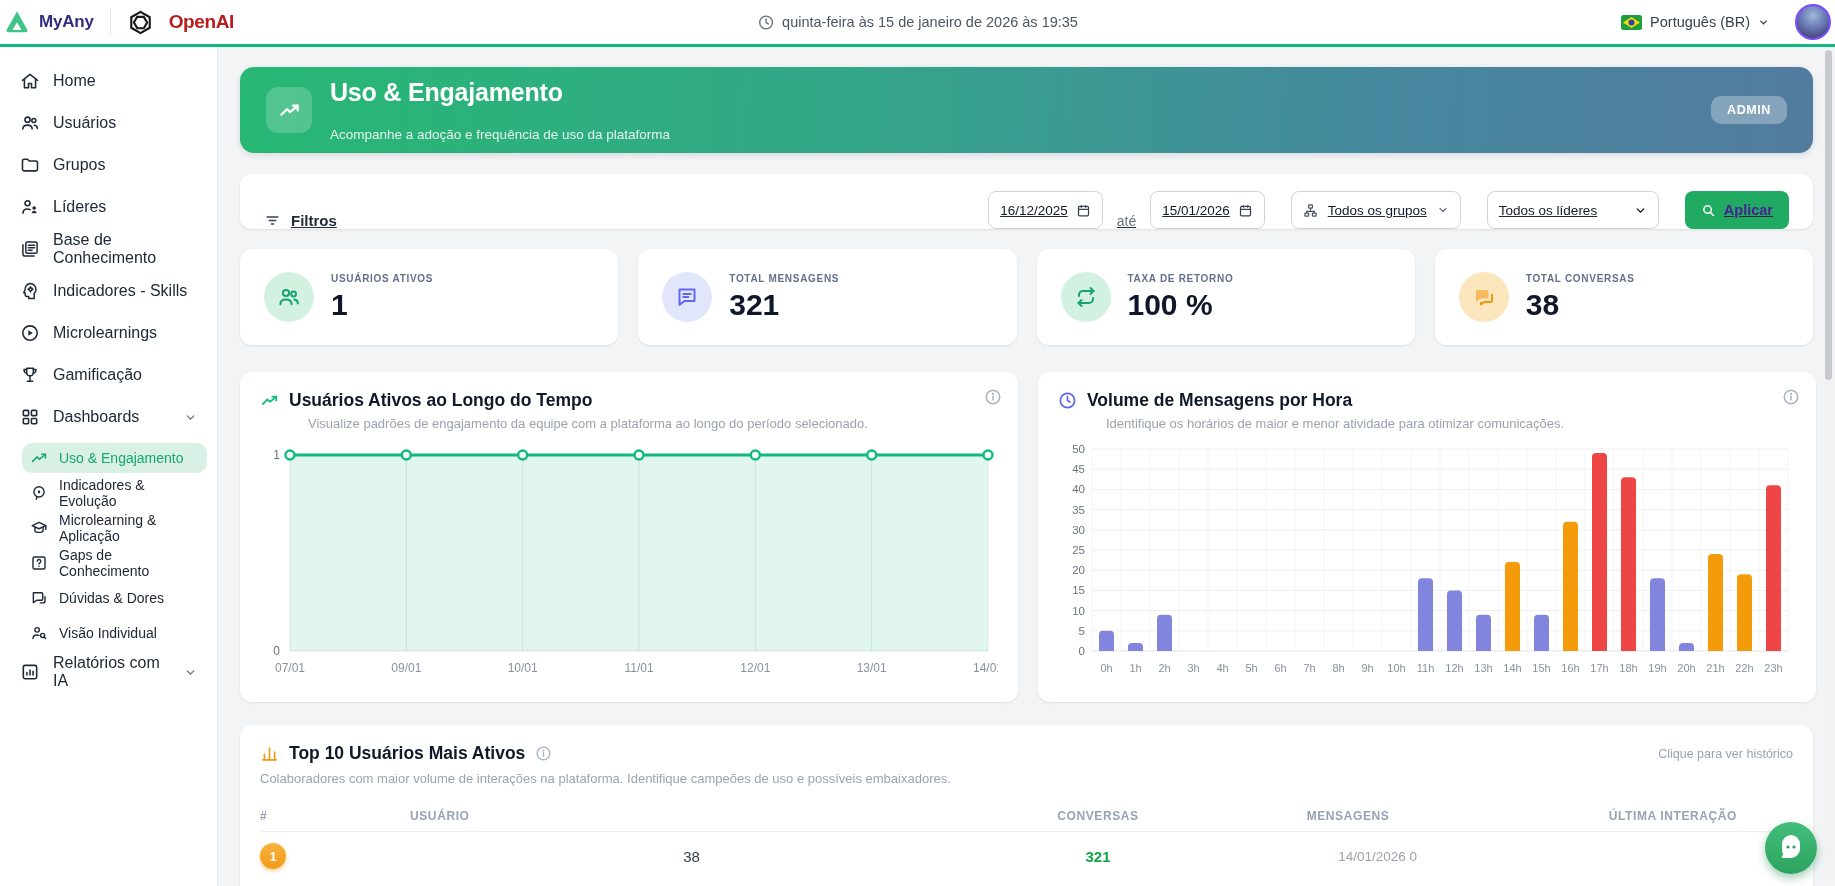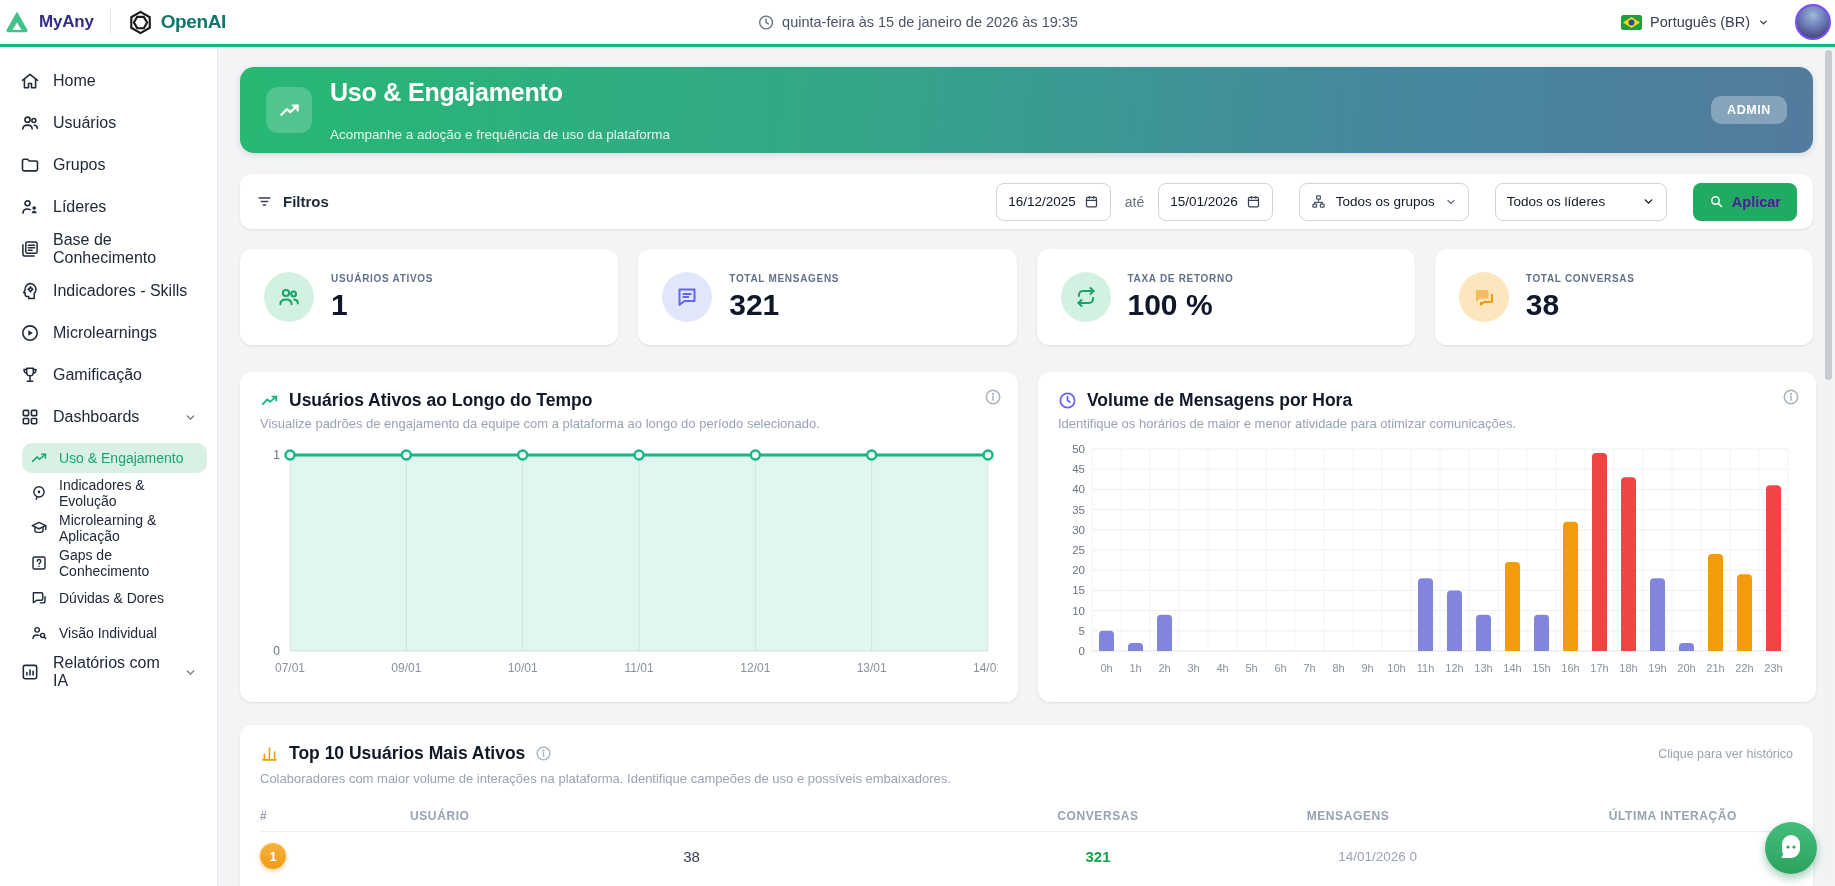--- a/index.html
+++ b/index.html
@@ -6,21 +6,21 @@
   html,body { width:1835px; height:886px; overflow:hidden; }
   body { font-family:"Liberation Sans", sans-serif; background:#f3f4f6; color:#1f2937; position:relative; }
 
   
   .topbar { height:47px; background:#fff; border-bottom:3px solid #10b981;
             display:flex; align-items:center; padding:0 4px; position:relative; z-index:6; }
   .brand { display:flex; align-items:center; gap:9px; }
   .brand-name { font-size:17px; font-weight:800; color:#312e81; letter-spacing:-.2px; }
   .brand-divider { width:1px; height:26px; background:#e5e7eb; margin:0 16px; }
   .brand2 { display:flex; align-items:center; gap:7px; }
-  .brand2-name { font-size:19px; font-weight:700; color:#0f766e; letter-spacing:-.4px; }
+  .brand2-name { font-size:19px; font-weight:700; color:#b91c1c; letter-spacing:-.4px;margin-left:8px; }
   .clockbar { position:absolute; left:50%; top:0; height:44px; transform:translateX(-50%);
               display:flex; align-items:center; gap:8px; color:#4b5563; font-size:14.5px; }
   .top-right { margin-left:auto; display:flex; align-items:center; gap:26px; }
   .lang { display:flex; align-items:center; gap:8px; font-size:14.5px; color:#374151; cursor:pointer; }
   .avatar { width:36px; height:36px; border-radius:50%;
             background:radial-gradient(circle at 50% 30%, #9db8d8 0%, #6a79b5 45%, #34305c 100%);
             border:2px solid #7c4dff; cursor:pointer; }
 
   
   .layout { display:flex; height:839px; }
@@ -40,21 +40,21 @@
             color:#fff; box-shadow:0 2px 6px rgba(16,24,40,.12); }
   .banner-icon { width:46px; height:46px; border-radius:12px; background:rgba(255,255,255,.2);
                  display:flex; align-items:center; justify-content:center; }
   .banner-title { font-size:25px; font-weight:800; letter-spacing:-.2px; }
   .banner-sub { font-size:13.5px; margin-top:20px; color:rgba(255,255,255,.88); }
   .banner-badge { margin-left:auto; background:rgba(255,255,255,.3); color:#fff; font-size:12.5px;
                   font-weight:700; letter-spacing:.6px; padding:7px 16px; border-radius:10px; }
 
   
   .card { background:#fff; border-radius:12px; box-shadow:0 1px 3px rgba(16,24,40,.06),0 1px 2px rgba(16,24,40,.04); }
-  .filters { margin-top:21px; height:55px; display:flex; align-items:center; padding:0 16px; gap:12px; }
+  .filters { margin-top:21px; height:55px; display:flex; align-items:flex-end; padding:0 24px; gap:12px;text-decoration:underline; }
   .filters-label { display:flex; align-items:center; gap:10px; font-size:15px; font-weight:700; color:#1f2937; }
   .filters-spacer { flex:1; }
   .inputbox { height:38px; border:1px solid #cfd4dc; border-radius:8px; display:flex; align-items:center;
               gap:8px; padding:0 11px; font-size:13.5px; color:#111827; background:#fff; cursor:pointer; }
   .ate { color:#6b7280; font-size:14px; padding:0 2px; }
   .btn-apply { height:38px; border:none; border-radius:8px; background:#21ab62; color:#4c1d95; font-size:14.5px;
                font-weight:700; display:flex; align-items:center; gap:8px; padding:0 16px; cursor:pointer;
                font-family:"Liberation Sans",sans-serif; }
 
   
@@ -64,21 +64,21 @@
   .ic-green { background:#d3f1e1; color:#17a36b; }
   .ic-purple { background:#e2e6fb; color:#6366f1; }
   .ic-amber { background:#fce6be; color:#f0980f; }
   .stat-label { font-size:10px; font-weight:700; letter-spacing:.7px; color:#61708b; }
   .stat-value { font-size:30px; font-weight:800; color:#0f172a; margin-top:4px; }
 
   
   .charts { margin-top:27px; display:flex; gap:20px; }
   .chart-card { flex:1; height:330px; padding:18px 20px 12px; position:relative; }
   .chart-title { display:flex; align-items:center; gap:10px; font-size:17.5px; font-weight:700; color:#111827; }
-  .chart-sub { margin-top:5px; font-size:13px; color:#9aa3b2; }
+  .chart-sub { margin-top:5px; font-size:13px; color:#9aa3b2;margin-left:48px; }
   .info-icon { position:absolute; top:16px; right:16px; color:#aab2bd; cursor:pointer; }
   .chart-svg { margin-top:8px; display:block; }
 
   
   .table-card { margin-top:23px; height:220px; padding:18px 20px; position:relative; }
   .table-head-row { display:flex; align-items:center; gap:10px; }
   .table-title { font-size:17.5px; font-weight:700; color:#111827; }
   .table-hint { margin-left:auto; font-size:12.5px; color:#9aa3b2; cursor:pointer; }
   .table-sub { margin-top:7px; font-size:13px; color:#9aa3b2; }
   .tgrid { display:grid; grid-template-columns:150px 1fr 250px 250px 320px; align-items:center; }

